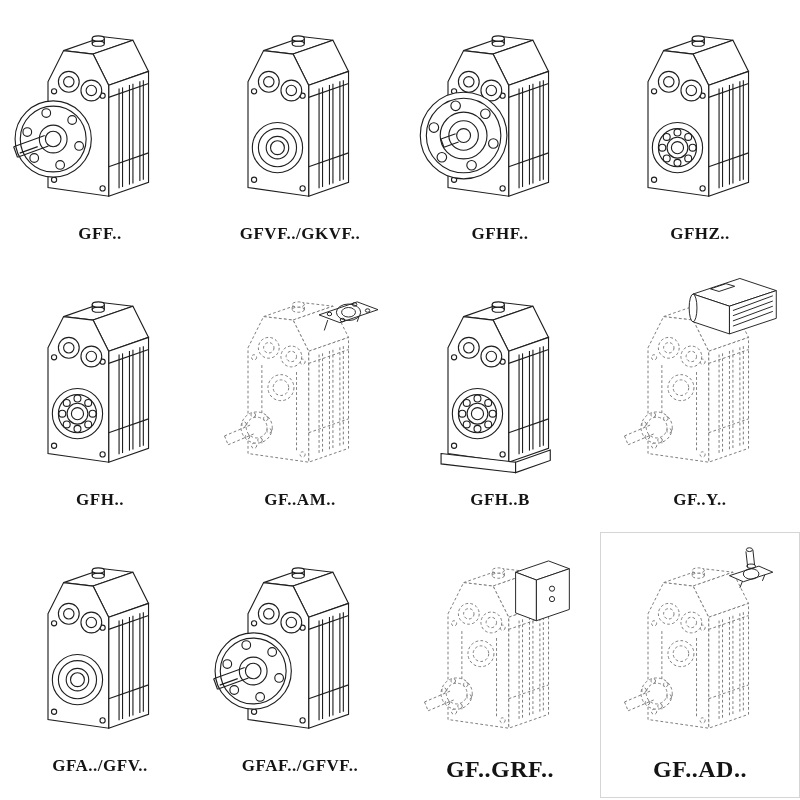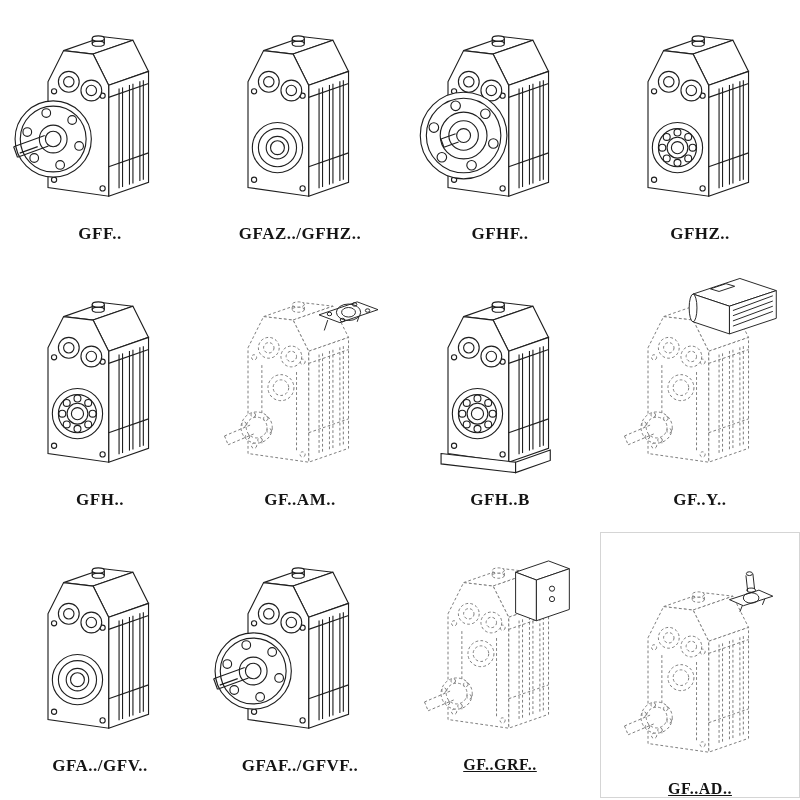--- a/index.html
+++ b/index.html
@@ -14,22 +14,22 @@
     display:flex; flex-direction:column; align-items:center; justify-content:flex-start;
     padding-top:8px;
   }
   .drawing { height:210px; display:flex; align-items:center; justify-content:center; }
   .drawing svg { width:184px; height:208px; }
   .label {
     font-family:"Liberation Serif","DejaVu Serif",serif;
     font-weight:bold; font-size:17px; color:#141414;
     letter-spacing:0.5px; margin-top:6px; white-space:nowrap;
   }
-  .cell:nth-child(11) .label, .cell:nth-child(12) .label { font-size:16px;text-decoration:underline; }
-  .cell:nth-child(12) { outline:1px solid #d5d5d5; outline-offset:-1px;justify-content:flex-end; }
+  .cell:nth-child(11) .label, .cell:nth-child(12) .label { font-size:24px; }
+  .cell:nth-child(12) { outline:1px solid #d5d5d5; outline-offset:-1px; }
 </style>
 </head>
 <body>
 
 <div class="grid">
   <figure class="cell">
     <div class="drawing">
         <svg viewBox="0 0 200 240" xmlns="http://www.w3.org/2000/svg" role="img">
           <polygon points="58,48 104,32 138,36 92,52" fill="#ffffff" stroke="#1f1f1f" stroke-width="1.3"></polygon>
           <polygon points="92,52 138,36 156,72 110,88" fill="#ffffff" stroke="#1f1f1f" stroke-width="1.3"></polygon>
@@ -100,21 +100,21 @@
           <circle cx="64" cy="84" r="12" fill="#ffffff" stroke="#1f1f1f" stroke-width="1.3"></circle>
           <circle cx="64" cy="84" r="6" fill="none" stroke="#1f1f1f" stroke-width="1.3"></circle>
           <circle cx="90" cy="94" r="12" fill="#ffffff" stroke="#1f1f1f" stroke-width="1.3"></circle>
           <circle cx="90" cy="94" r="6" fill="none" stroke="#1f1f1f" stroke-width="1.3"></circle>
           <circle cx="74" cy="160" r="29" fill="#ffffff" stroke="#1f1f1f" stroke-width="1.3"></circle>
           <circle cx="74" cy="160" r="22" fill="none" stroke="#1f1f1f" stroke-width="1.3"></circle>
           <circle cx="74" cy="160" r="13" fill="#ffffff" stroke="#1f1f1f" stroke-width="1.3"></circle>
           <circle cx="74" cy="160" r="8" fill="none" stroke="#1f1f1f" stroke-width="1.3"></circle>
         </svg>
       </div>
-    <figcaption class="label">GFAZ../GFHZ..</figcaption>
+    <figcaption class="label">GFVF../GKVF..</figcaption>
   </figure>
 
   <figure class="cell">
     <div class="drawing">
         <svg viewBox="0 0 200 240" xmlns="http://www.w3.org/2000/svg" role="img">
           <polygon points="58,48 104,32 138,36 92,52" fill="#ffffff" stroke="#1f1f1f" stroke-width="1.3"></polygon>
           <polygon points="92,52 138,36 156,72 110,88" fill="#ffffff" stroke="#1f1f1f" stroke-width="1.3"></polygon>
           <polygon points="110,88 156,72 156,200 110,216" fill="#ffffff" stroke="#1f1f1f" stroke-width="1.3"></polygon>
           <polygon points="40,84 58,48 92,52 110,88 110,216 40,206" fill="#ffffff" stroke="#1f1f1f" stroke-width="1.3"></polygon>
           <ellipse cx="98" cy="40" rx="7" ry="3" fill="#ffffff" stroke="#1f1f1f" stroke-width="1.3"></ellipse>

